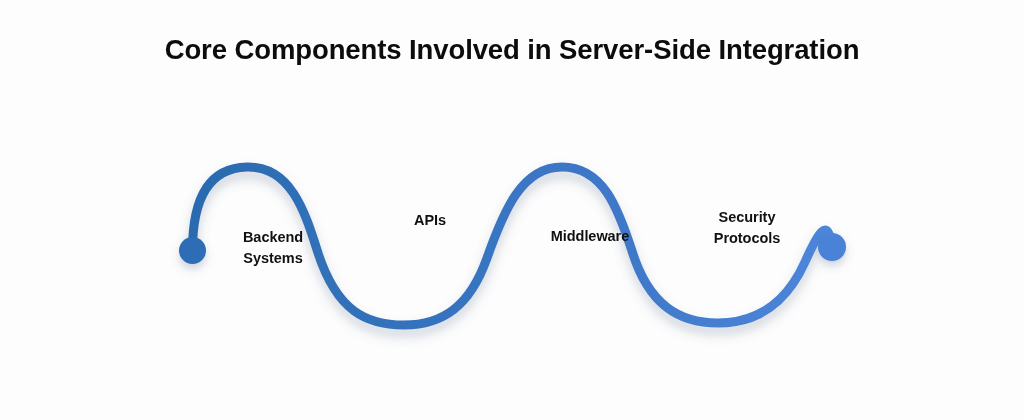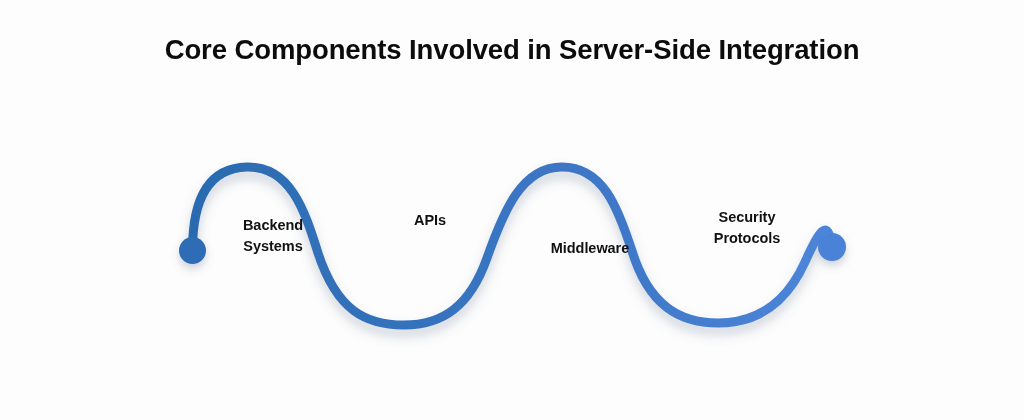--- a/index.html
+++ b/index.html
@@ -83,21 +83,21 @@
     </defs>
 
     <path id="wavePath" fill="none" stroke="url(#waveGradient)" stroke-width="9" stroke-linecap="round" filter="url(#waveShadow)" d="M 192.5 250.5 C 192.5 205 205 168 247 167 C 291 166 305 212 318 253 C 337 311 366 325 404 325 C 443 325 470 306 487 258 C 504 210 522 167 562 167 C 603 167 618 208 632 251 C 649 306 680 323 718 323 C 756 323 786 304 805 262 C 818 233 828 215 832 247"></path>
 
     <circle id="startDot" fill="#2d6cb5" filter="url(#dotShadow)" cx="192.5" cy="250.5" r="13.5"></circle>
 
     <circle id="endDot" fill="#4a82d6" filter="url(#dotShadow)" cx="832" cy="247" r="14"></circle>
   </svg>
 
   <div id="labelLayer">
-      <div class="stage-label" style="left: 273px; top: 236px;">Backend
+      <div class="stage-label" style="left: 273px; top: 248px;">Backend
 Systems</div>
       <div class="stage-label" style="left: 430px; top: 220px;">APIs</div>
-      <div class="stage-label" style="left: 590px; top: 248px;">Middleware</div>
+      <div class="stage-label" style="left: 590px; top: 236px;">Middleware</div>
       <div class="stage-label" style="left: 747px; top: 228px;">Security
 Protocols</div>
     </div>
 
 </div>
 
 </body></html>

